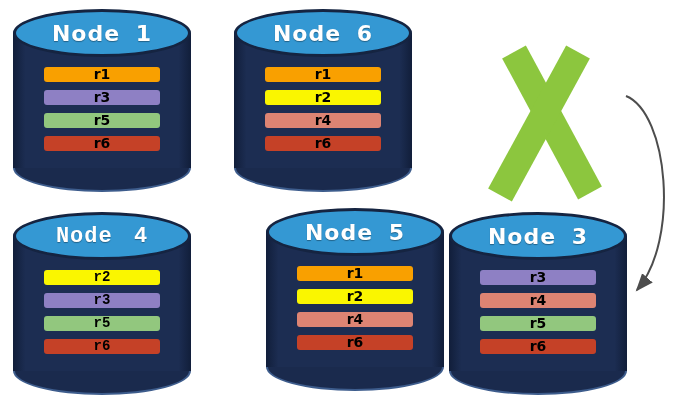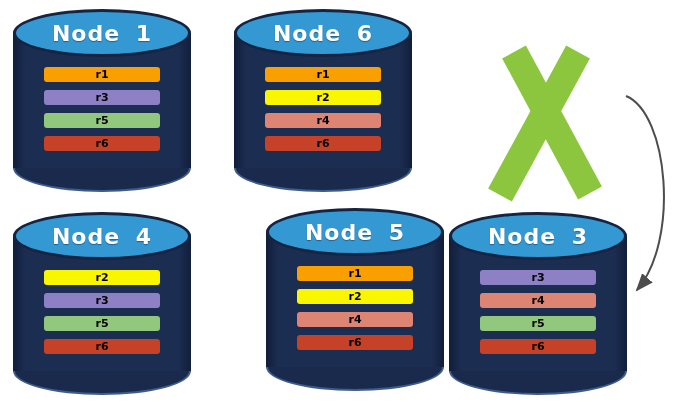--- a/index.html
+++ b/index.html
@@ -26,21 +26,21 @@
   }
   .title {
     color:#ffffff; font-weight:bold; font-size:22px;
     letter-spacing:1px; word-spacing:7px;
     text-shadow:0 1px 1px rgba(0,0,0,.35);
   }
   .bars { position:absolute; top:58px; left:0; right:0; }
   .bar {
     width:116px; height:15px; margin:0 auto 8px auto;
     border-radius:3px; text-align:center;
-    font-size:11px; font-weight:bold; color:#000;
+    font-size:14px; font-weight:bold; color:#000;
     line-height:15px;
   }
   svg.overlay {
     position:absolute; left:0; top:0; width:676px; height:402px;
     pointer-events:none;
   }
 </style>
 </head>
 <body>
 
@@ -64,21 +64,21 @@
     <div class="cyl-top">
       <span class="title">Node 6</span>
     </div>
     <div class="bars">
         <div class="bar" style="background: rgb(249, 160, 0);">r1</div>
         <div class="bar" style="background: rgb(250, 246, 0);">r2</div>
         <div class="bar" style="background: rgb(221, 132, 115);">r4</div>
         <div class="bar" style="background: rgb(197, 65, 39);">r6</div>
       </div>
   </div>
-    <div class="node" style="left: 13px; top: 212px;">
+    <div class="node" style="left: 13px; top: 212px; font-family: Liberation Mono, monospace;">
     <div class="cyl-bottom"></div>
     <div class="cyl-side"></div>
     <div class="cyl-top">
       <span class="title">Node 4</span>
     </div>
     <div class="bars">
         <div class="bar" style="background: rgb(250, 246, 0);">r2</div>
         <div class="bar" style="background: rgb(142, 128, 196);">r3</div>
         <div class="bar" style="background: rgb(146, 199, 126);">r5</div>
         <div class="bar" style="background: rgb(197, 65, 39);">r6</div>

